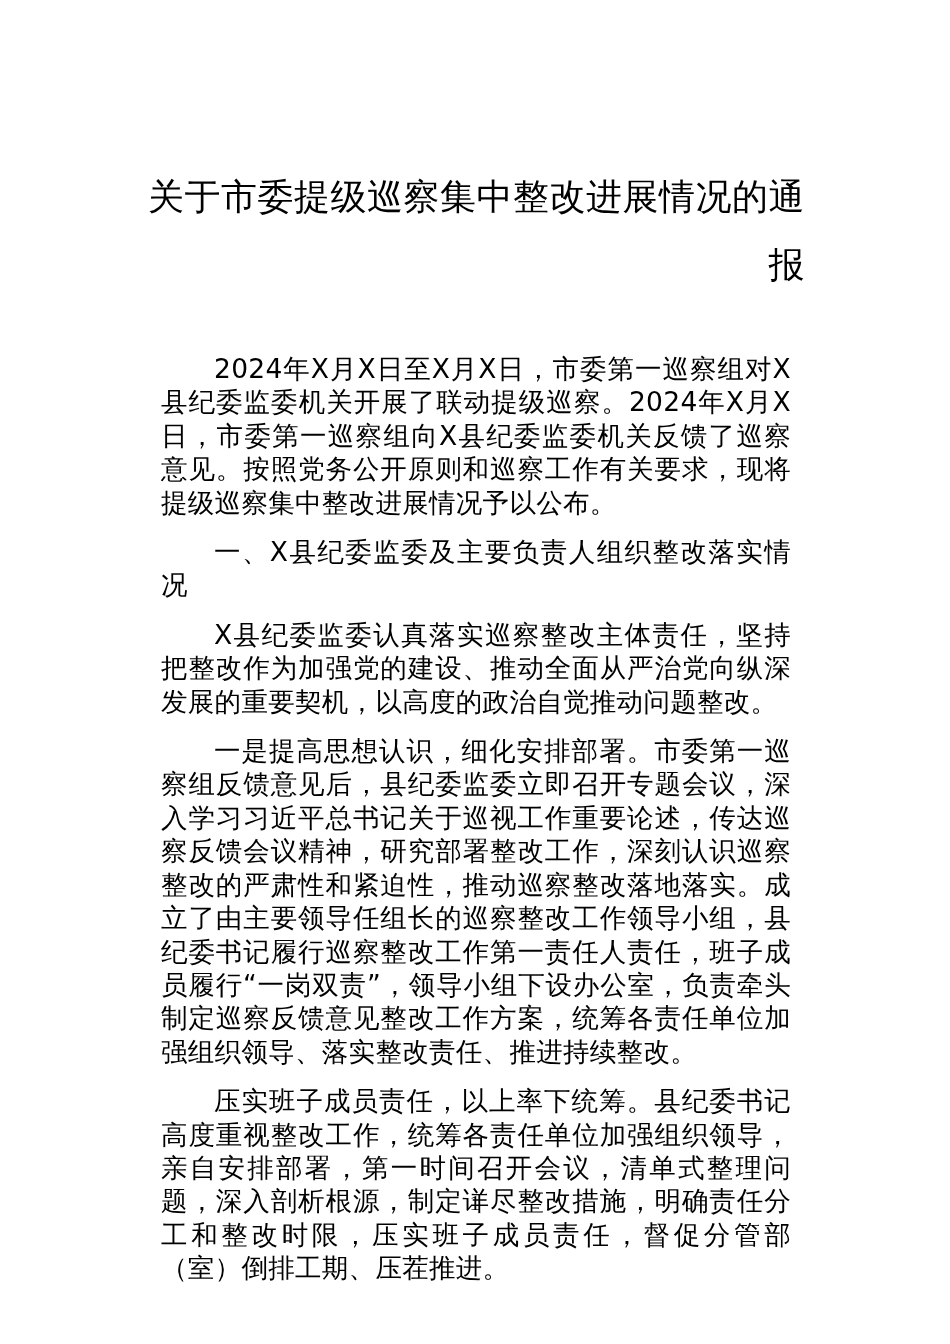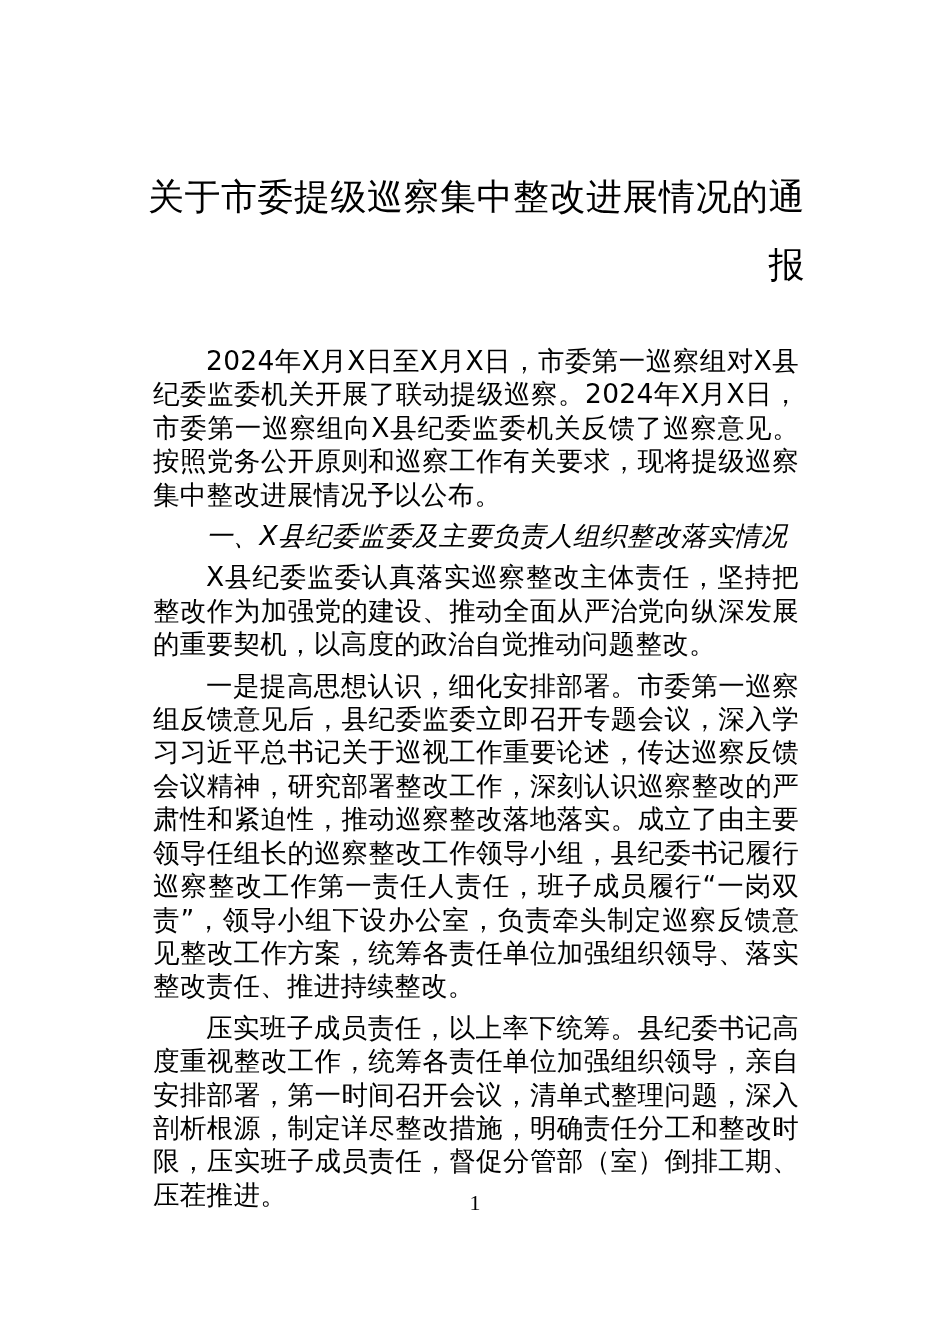--- a/index.html
+++ b/index.html
@@ -44,26 +44,25 @@
       left: 145px;
       top: 336px;
       width: 662px;
       font-family: "DejaVu Sans", "Liberation Sans", sans-serif;
       font-size: 26.5px;
       line-height: 33.4px;
       text-align: justify;
       letter-spacing: 0.3px;
     }
     .body p {
-      margin: 8px;
+      margin: 16px;
       text-indent: 2em;
     }
     .body p.section-heading {
       text-indent: 2em;
-      font-style: italic;
     }
     .lead {
       font-weight: normal;
     }
     .page-number {
       position: absolute;
       left: 0;
       width: 950px;
       top: 1190px;
       text-align: center;

